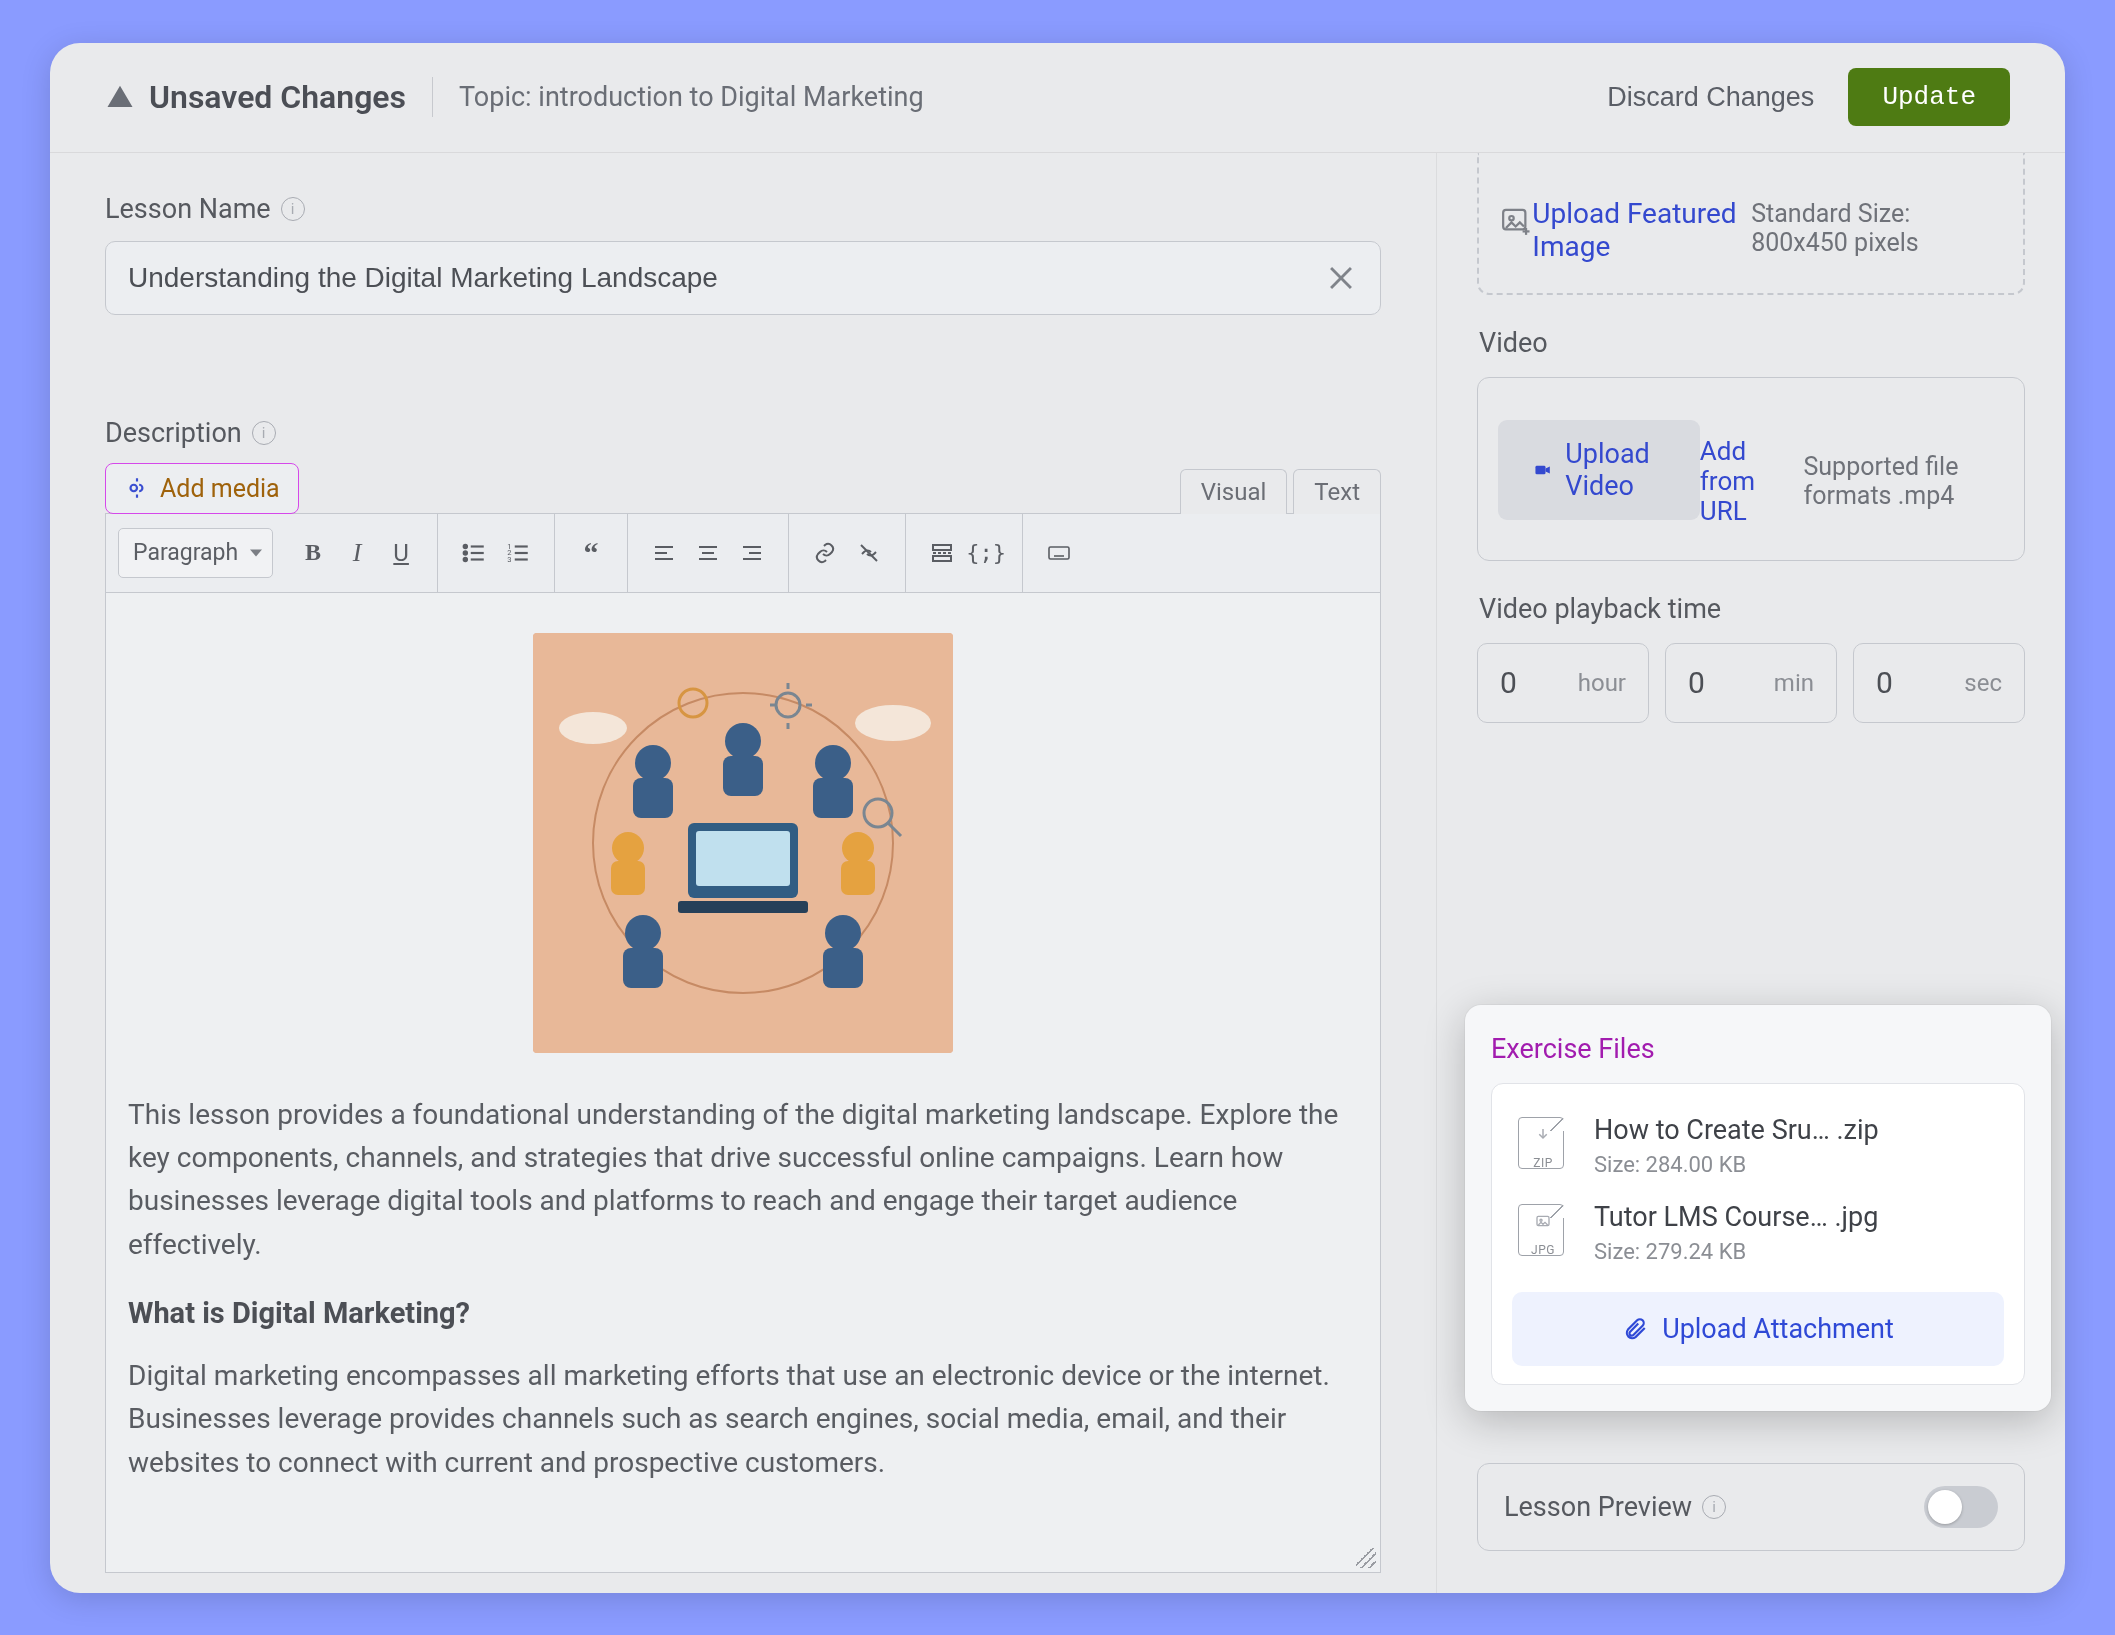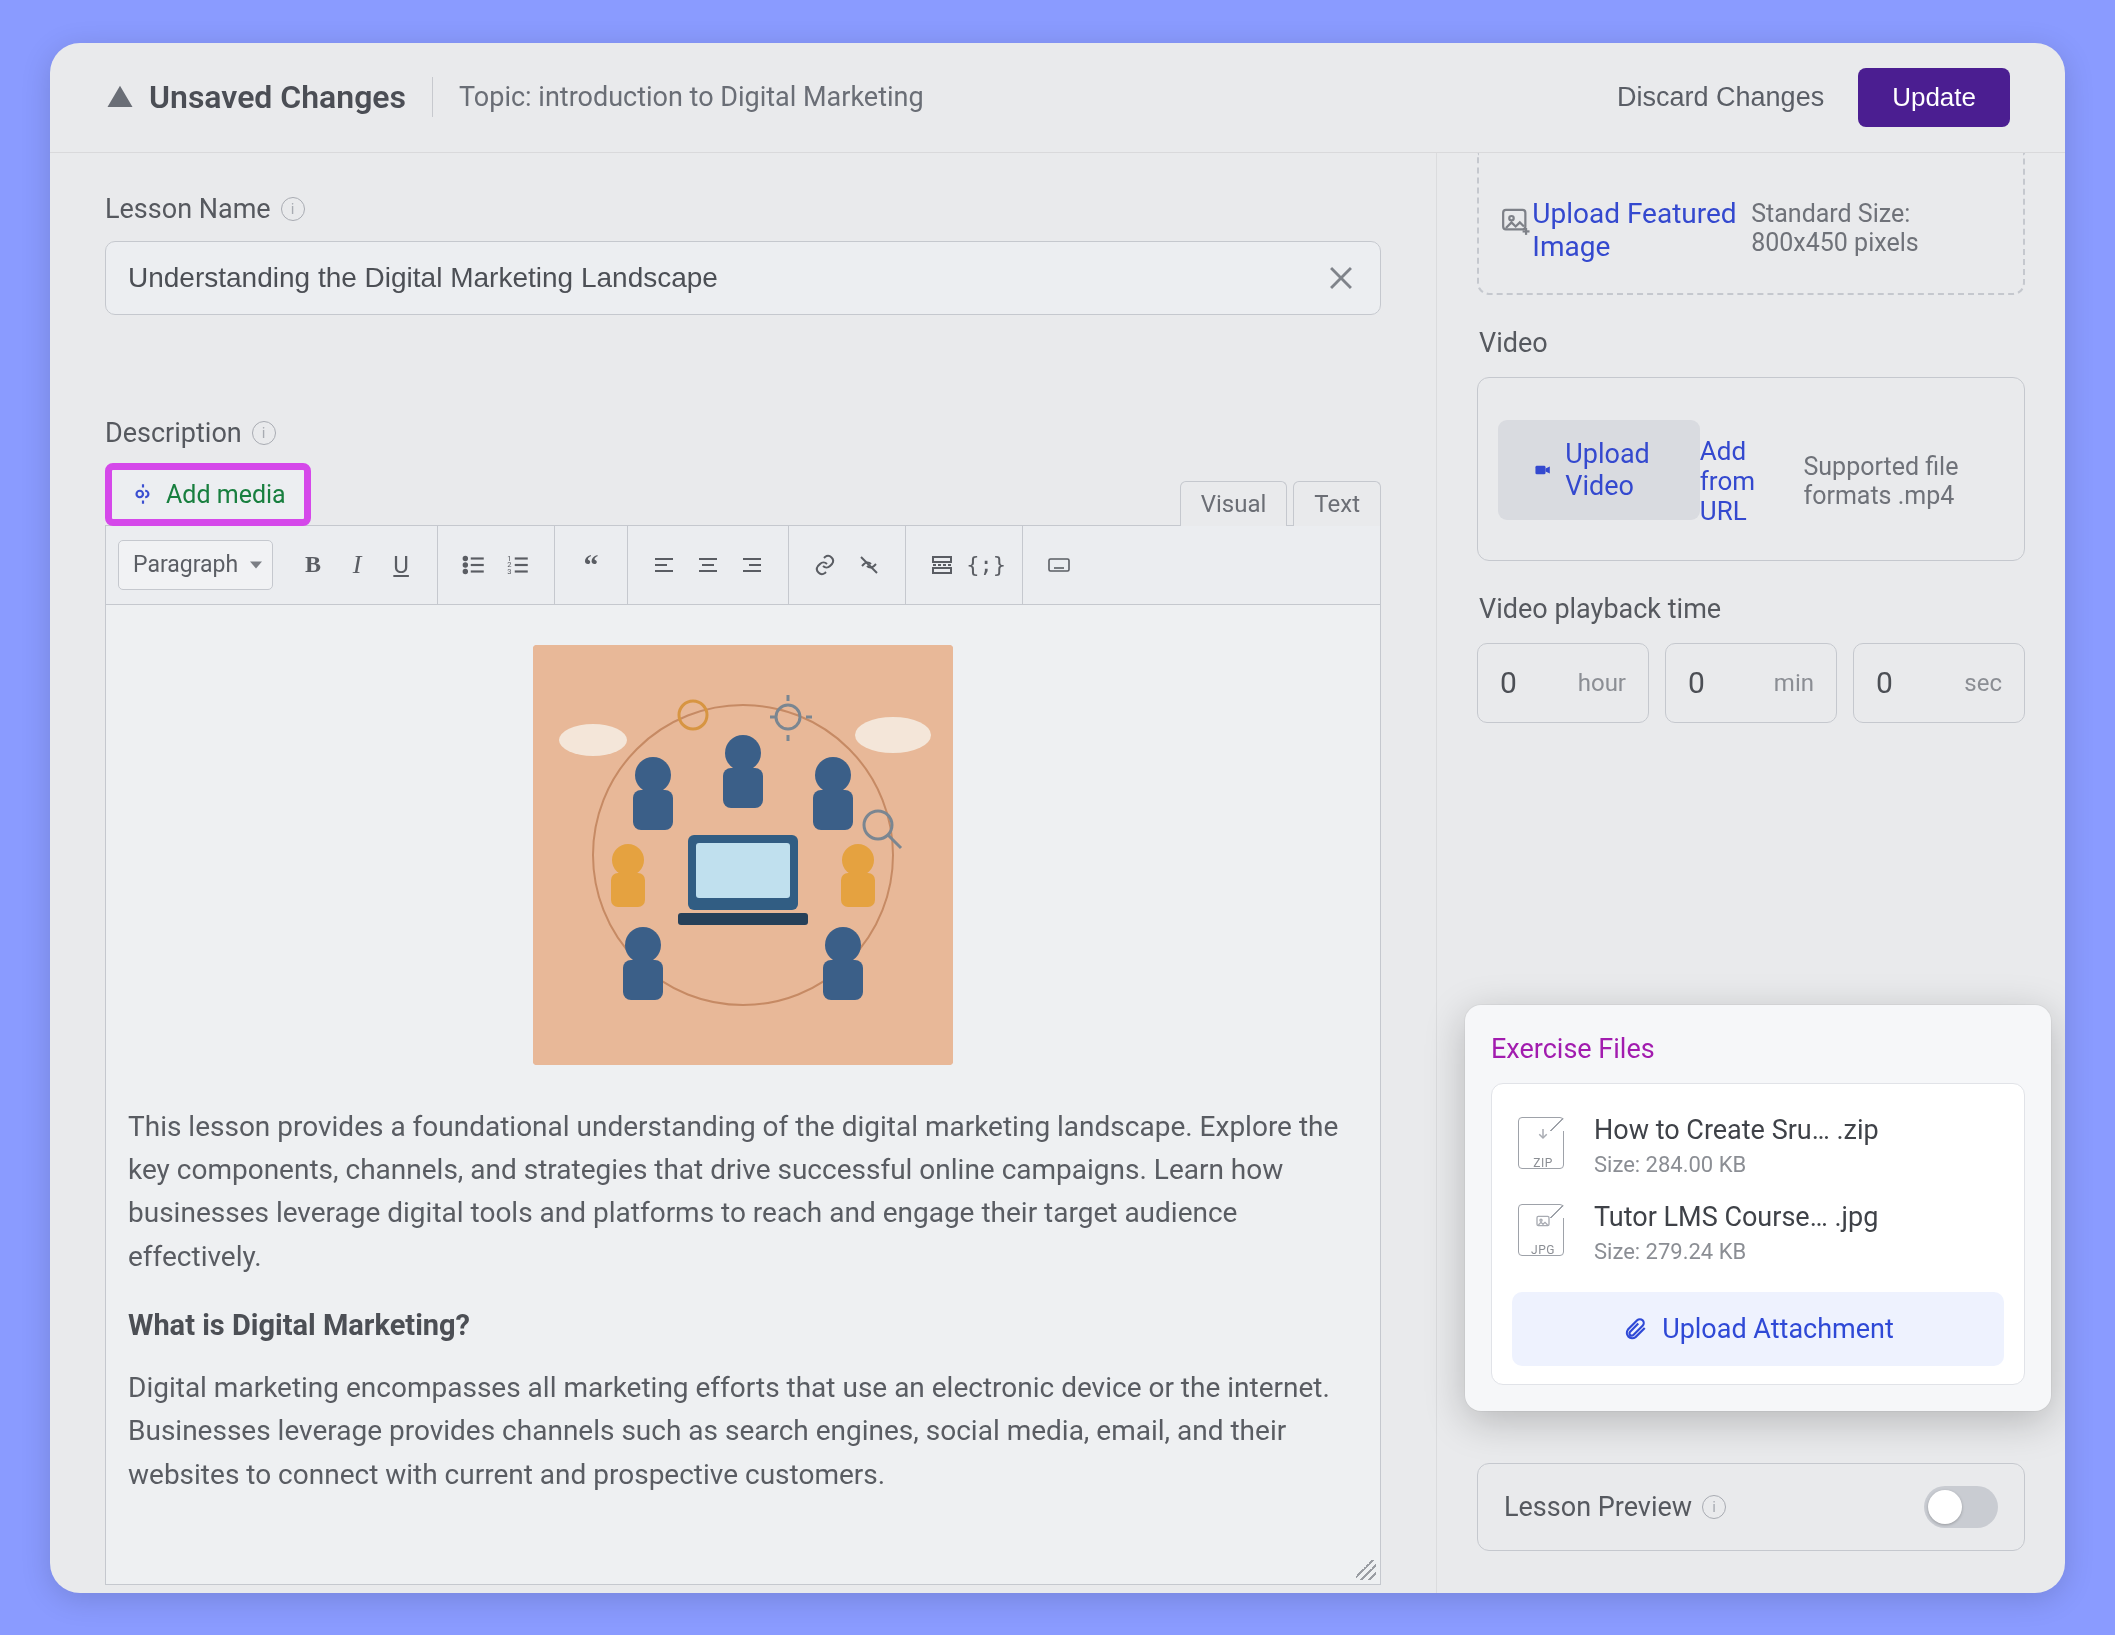--- a/index.html
+++ b/index.html
@@ -37,22 +37,22 @@
   .hdr-sep {
     width: 1px; height: 40px; background: #c7c9ce; margin: 0 26px;
   }
   .hdr-topic { font-size: 27px; color: #6a6e76; }
   .hdr-spacer { flex: 1; }
   .hdr-discard {
     font-size: 27px; color: #5a5e66; background: none; border: none;
     margin-right: 34px; cursor: pointer;
   }
   .hdr-update {
-    background: #4c1d95; color: #fff; font-size: 26px; font-weight: 500;
-    border: none; border-radius: 8px; padding: 14px 34px; cursor: pointer;
+    background: #4d7c0f; color: #fff; font-size: 26px; font-weight: 500;
+    border: none; border-radius: 8px; padding: 14px 34px; cursor: pointer; font-family: Liberation Mono, monospace;
   }
   
   .body {
     display: flex;
     height: calc(100% - 110px);
   }
   .col-left {
     flex: 1 1 auto;
     padding: 40px 55px;
     overflow: hidden;
@@ -91,24 +91,24 @@
   }
   .input-wrap .clear {
     width: 34px; height: 34px; cursor: pointer;
     color: #7f838a;
   }
   
   .desc-top { margin-top: 40px; display: flex; align-items: flex-end; justify-content: space-between; }
   .add-media {
     margin-top: 14px;
     display: inline-flex; align-items: center;
-    border: 7px solid #d946ef;
+    border: 1px solid #d946ef;
     border-radius: 8px;
     padding: 10px 18px;
-    font-size: 25px; color: #15803d; background: #eceef1;
+    font-size: 25px; color: #a16207; background: #eceef1;
     cursor: pointer;
   }
   .add-media svg { margin-right: 10px; }
   
   .editor-tabs {
     display: flex; gap: 6px; margin-left: auto;
   }
   .editor-tab {
     font-size: 24px; color: #6b6e75; padding: 8px 20px;
     background: #e9eaec; border: 1px solid #c5c8ce; border-bottom: none;

